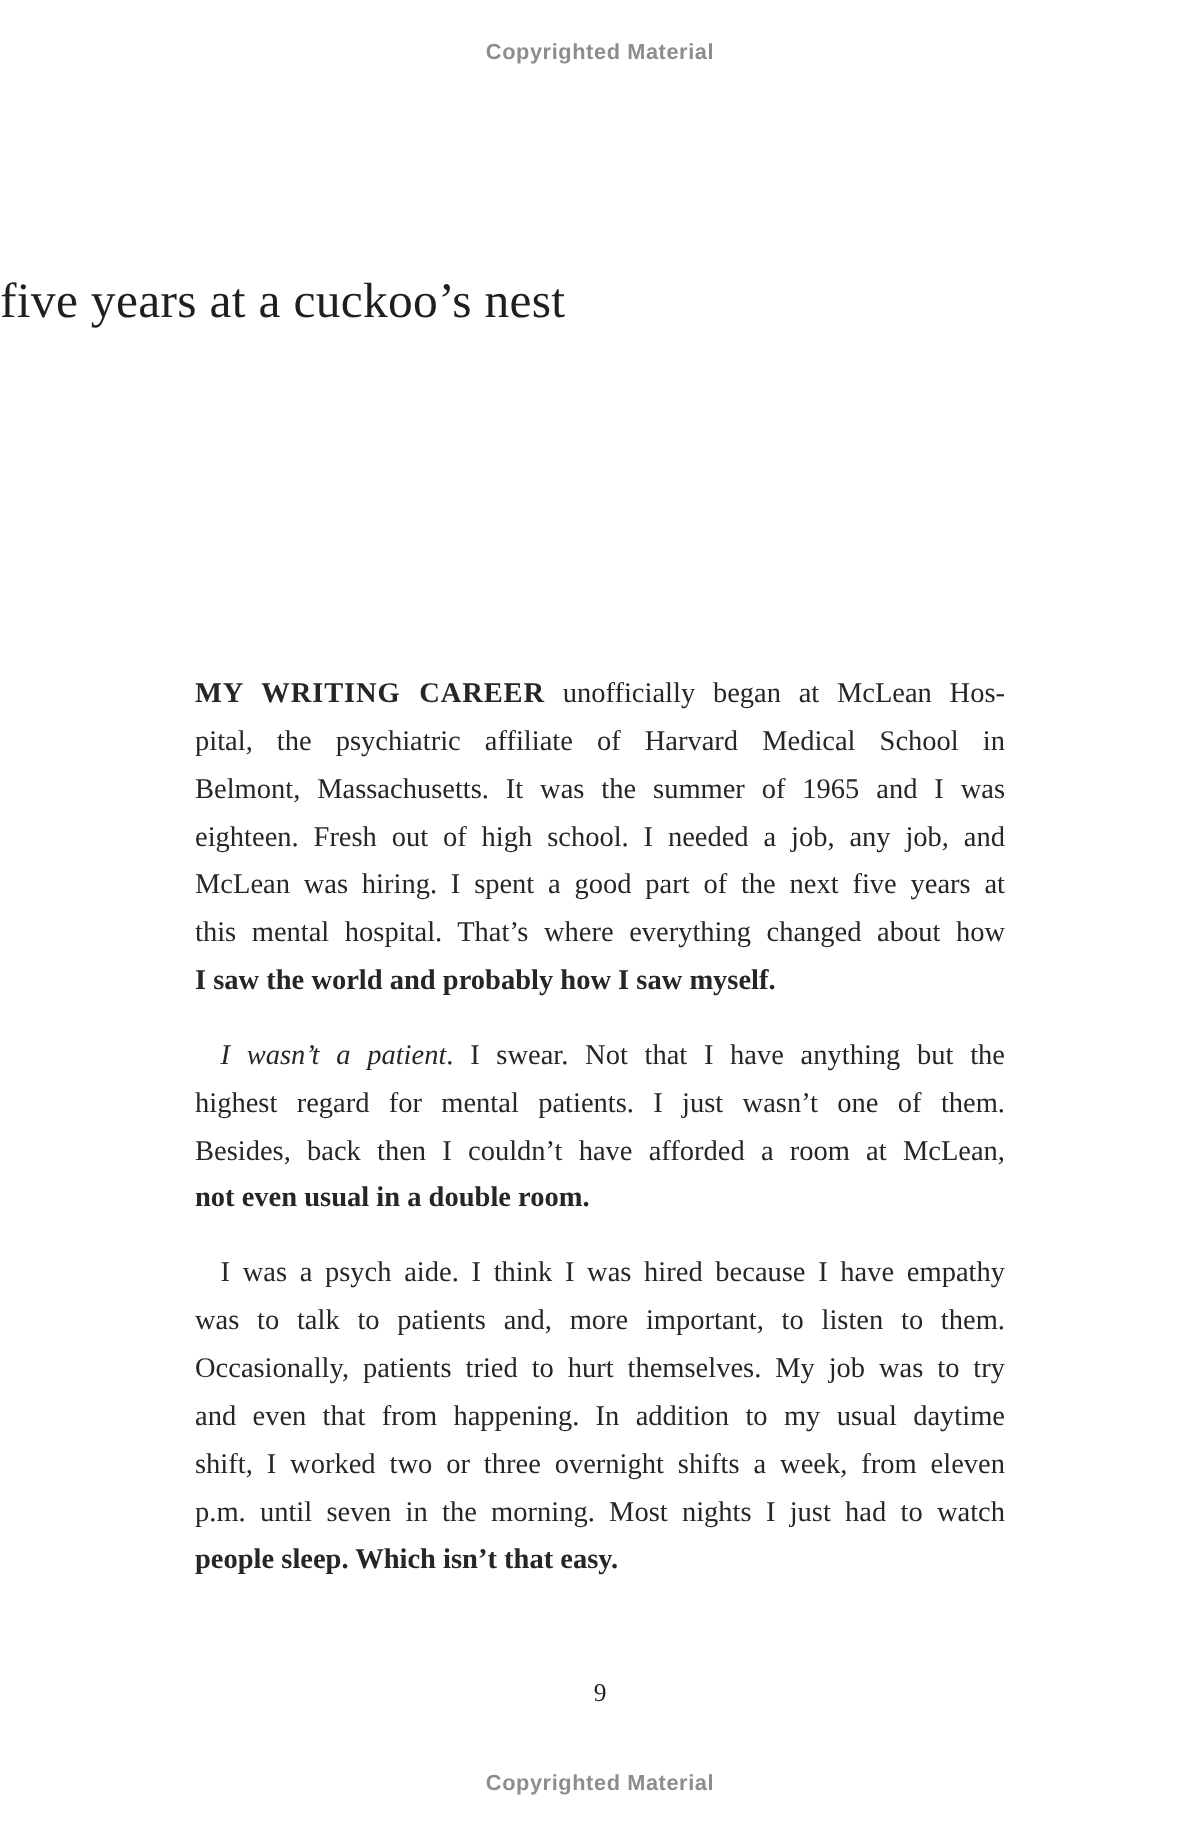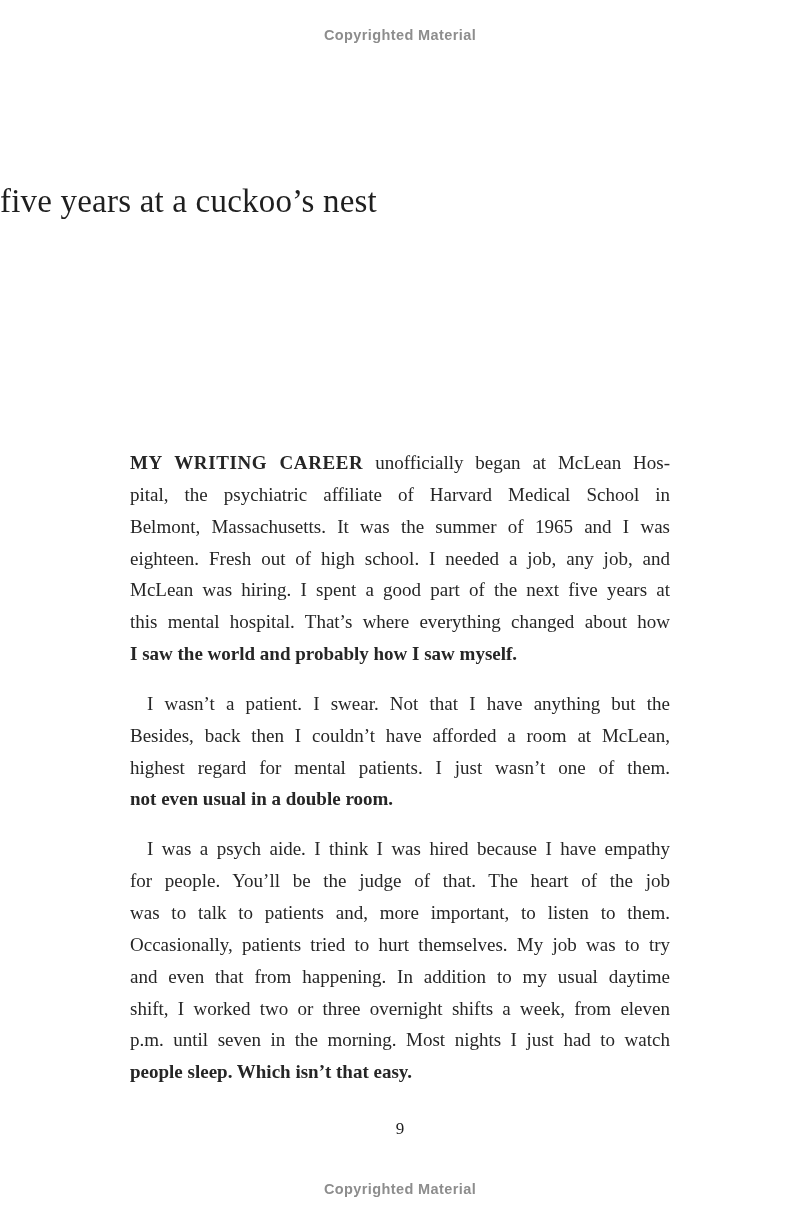--- a/index.html
+++ b/index.html
@@ -58,21 +58,21 @@
   }
   .paragraph { margin: 18px; }
   .line {
     text-align: justify;
     text-align-last: justify;
     white-space: normal;
   }
   .line.last { text-align-last: left; font-weight: bold; }
   .line.indent { text-indent: 17px; }
   .seg-bold { font-weight: bold; letter-spacing: 0.6px; }
-  .seg-italic { }
+  .seg-italic { font-style: italic; }
   .page-number {
     position: absolute;
     top: 1119px;
     left: 0;
     width: 800px;
     text-align: center;
     font-size: 17px;
     color: #1f1f1f;
   }
 </style>
@@ -90,27 +90,26 @@
         <div class="line"><span class="seg-bold">MY WRITING CAREER</span><span> unofficially began at McLean Hos-</span></div>
         <div class="line"><span>pital, the psychiatric affiliate of Harvard Medical School in</span></div>
         <div class="line"><span>Belmont, Massachusetts. It was the summer of 1965 and I was</span></div>
         <div class="line"><span>eighteen. Fresh out of high school. I needed a job, any job, and</span></div>
         <div class="line"><span>McLean was hiring. I spent a good part of the next five years at</span></div>
         <div class="line"><span>this mental hospital. That’s where everything changed about how</span></div>
         <div class="line last"><span>I saw the world and probably how I saw myself.</span></div>
       </div>
     <div class="paragraph">
         <div class="line indent"><span class="seg-italic">I wasn’t a patient</span><span>. I swear. Not that I have anything but the</span></div>
+        <div class="line"><span>highest regard for mental patients. I just wasn’t one of them.</span></div>
         <div class="line"><span>Besides, back then I couldn’t have afforded a room at McLean,</span></div>
-        <div class="line"><span>highest regard for mental patients. I just wasn’t one of them.</span></div>
         <div class="line last"><span>not even usual in a double room.</span></div>
       </div>
     <div class="paragraph">
         <div class="line indent"><span>I was a psych aide. I think I was hired because I have empathy</span></div>
-        <div class="line"><span>for people. You’ll be the judge of that. The heart of the job</span></div>
         <div class="line"><span>was to talk to patients and, more important, to listen to them.</span></div>
         <div class="line"><span>Occasionally, patients tried to hurt themselves. My job was to try</span></div>
         <div class="line"><span>and even that from happening. In addition to my usual daytime</span></div>
         <div class="line"><span>shift, I worked two or three overnight shifts a week, from eleven</span></div>
         <div class="line"><span>p.m. until seven in the morning. Most nights I just had to watch</span></div>
         <div class="line last"><span>people sleep. Which isn’t that easy.</span></div>
       </div>
   </div>
 
   <div class="page-number">9</div>

